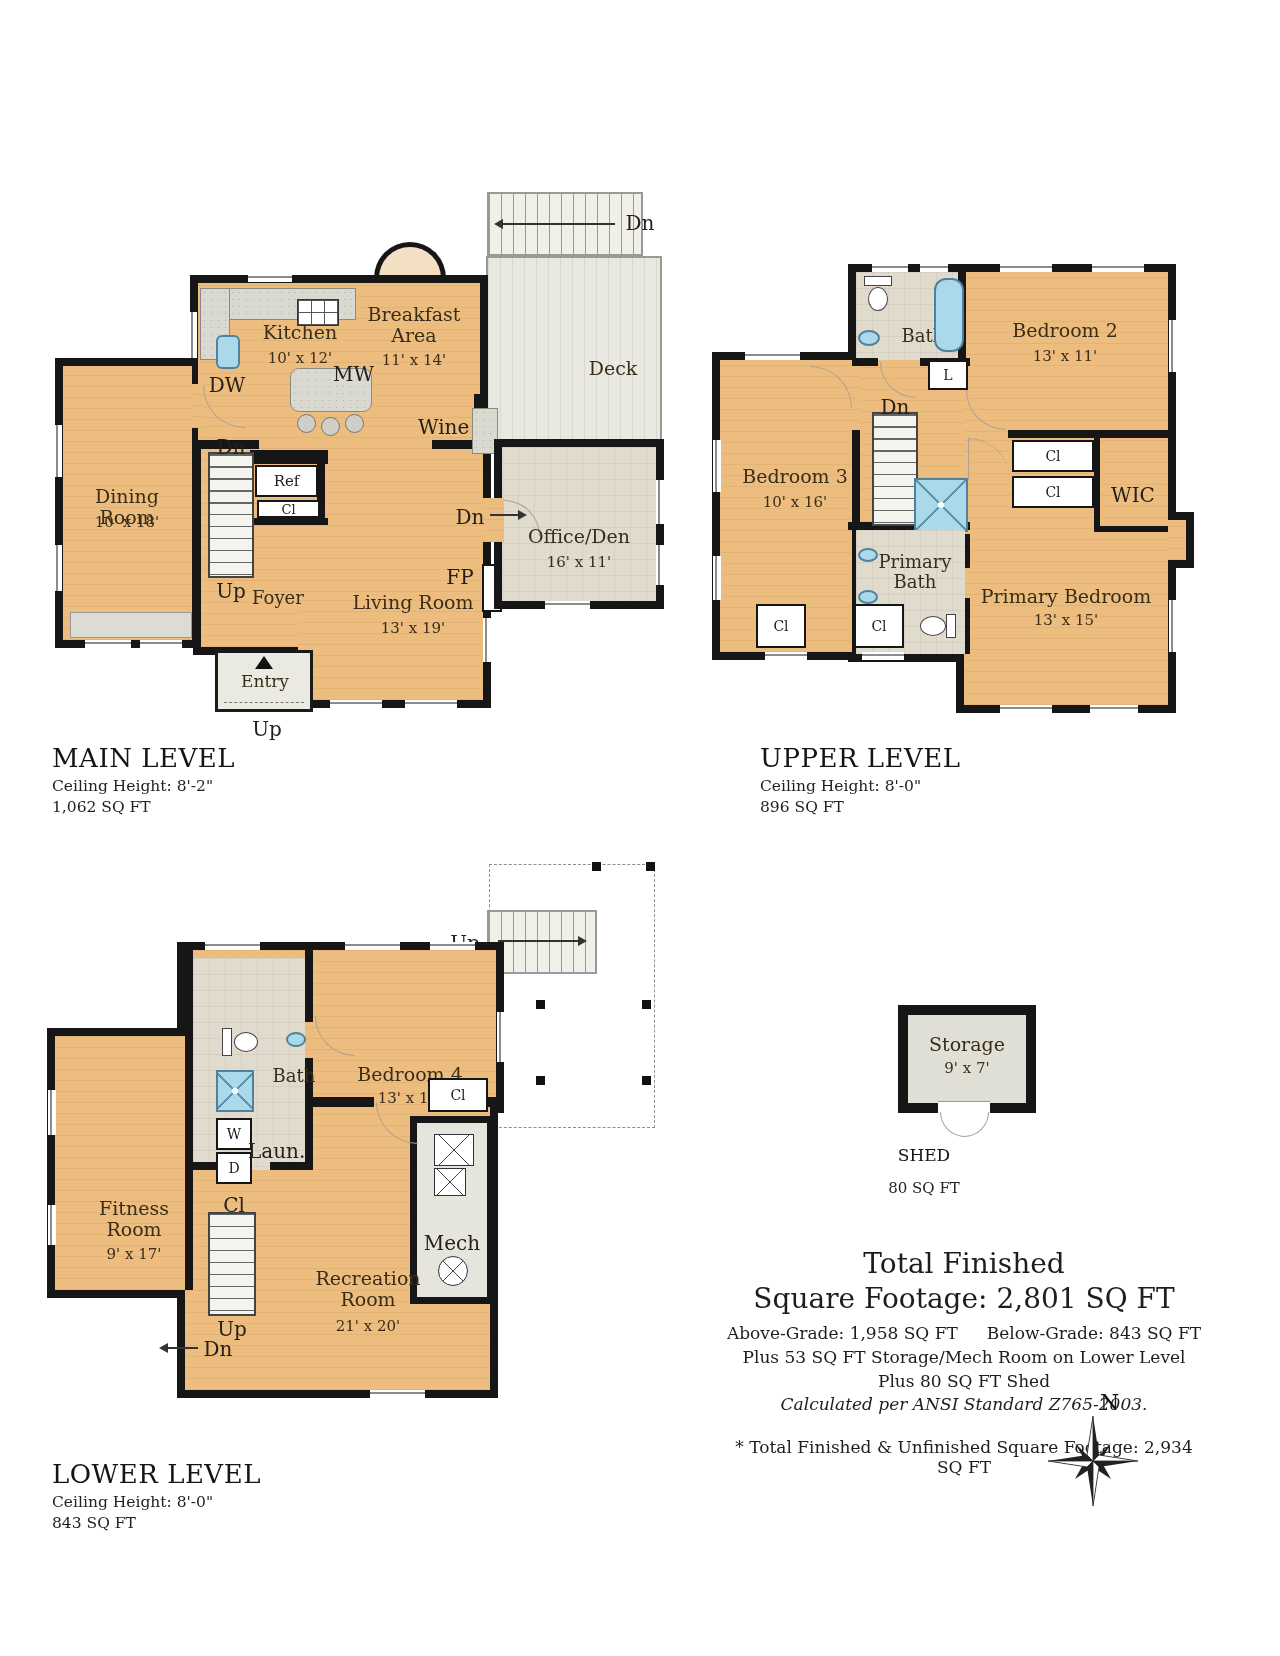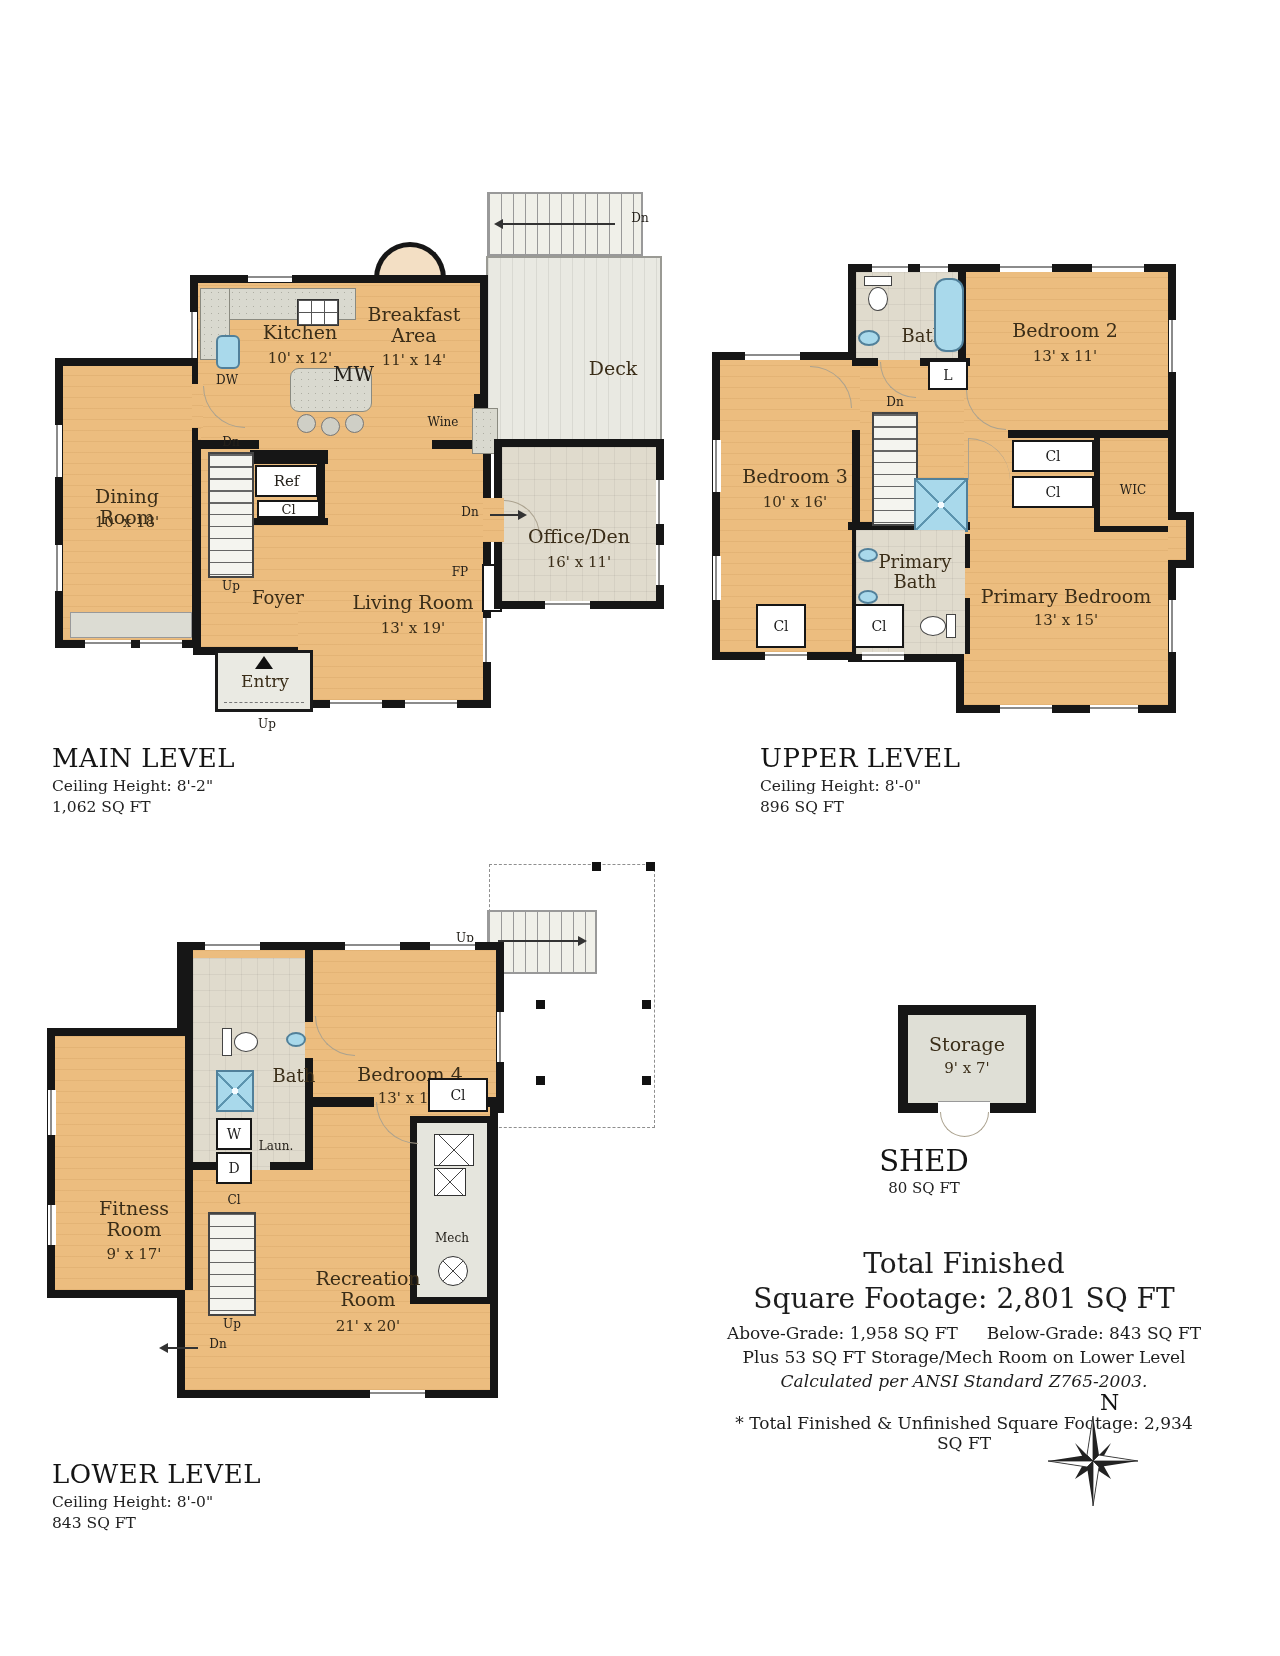--- a/index.html
+++ b/index.html
@@ -29,21 +29,21 @@
     linear-gradient(-45deg,transparent calc(50% - 0.7px),#444 calc(50% - 0.7px) calc(50% + 0.7px),transparent calc(50% + 0.7px));}
   .circx{background:#fff;border:1.5px solid #333;border-radius:50%;background-image:
     linear-gradient(45deg,transparent calc(50% - 0.7px),#444 calc(50% - 0.7px) calc(50% + 0.7px),transparent calc(50% + 0.7px)),
     linear-gradient(-45deg,transparent calc(50% - 0.7px),#444 calc(50% - 0.7px) calc(50% + 0.7px),transparent calc(50% + 0.7px));}
   .wfix{background:#fff;border:1.5px solid #444;}
   .ell{border-radius:50%;}
   .lbl{position:absolute;box-sizing:border-box;color:#3A2D18;text-align:center;line-height:1.1;}
   .rname{font-size:19px;}
   .rdim{font-size:15px;}
   .sm{font-size:14px;color:#24201a;}
-  .sm2{font-size:12px;color:#24201a;}
+  .sm2{font-size:20px;color:#24201a;}
   .lvl-title{font-size:26px;color:#141414;letter-spacing:0.5px;text-align:left;}
   .lvl-sub{font-size:15.5px;color:#222;text-align:left;}
   .dash{border:1.5px dashed #8f8f8f;}
   .post{background:#111;}
   .hline{background:#333;height:2px;}
   .tri-up{width:0;height:0;border-left:9px solid transparent;border-right:9px solid transparent;border-bottom:13px solid #111;}
   .tri-left{width:0;height:0;border-top:5px solid transparent;border-bottom:5px solid transparent;border-right:9px solid #333;}
   .tri-right{width:0;height:0;border-top:5px solid transparent;border-bottom:5px solid transparent;border-left:9px solid #333;}
   .arc{border:1.4px solid #ABA28F;background:transparent;}
   .dashline{border-top:1px dashed #777;}
@@ -310,32 +310,33 @@
   <div class="lbl lvl-sub" style="left:52px;top:1494px;width:300px;">Ceiling Height: 8'-0"</div>
   <div class="lbl lvl-sub" style="left:52px;top:1515px;width:300px;">843 SQ FT</div>
 
   <div class="abs wall" style="left:898px;top:1005px;width:138px;height:108px;"></div>
   <div class="abs" style="left:908px;top:1015px;width:118px;height:88px;background:#DFDFD6;"></div>
   <div class="lbl rname" style="left:908px;top:1034px;width:118px;">Storage</div>
   <div class="lbl rdim" style="left:908px;top:1060px;width:118px;">9' x 7'</div>
   <div class="abs" style="left:938px;top:1101px;width:52px;height:14px;background:#fff;border-top:1.5px solid #999;"></div>
   <div class="abs arc" style="left:940px;top:1112px;width:25px;height:25px;border-right:0;border-top:0;border-radius:0 0 0 100%;"></div>
   <div class="abs arc" style="left:964px;top:1112px;width:25px;height:25px;border-left:0;border-top:0;border-radius:0 0 100% 0;"></div>
-  <div class="lbl" style="left:854px;top:1146px;width:140px;font-size:29px;color:#141414;">SHED</div>
+  <div class="lbl" style="left:854px;top:1146px;width:140px;font-size:17px;color:#141414;">SHED</div>
   <div class="lbl" style="left:854px;top:1180px;width:140px;font-size:15px;color:#222;">80 SQ FT</div>
 
   <div id="summary">
     <div class="sum-big">Total Finished</div>
     <div class="sum-big">Square Footage: 2,801 SQ FT</div>
     <div class="sum-line" style="margin-top:6px;">
       <span>Above-Grade: 1,958 SQ FT</span>
       <span style="display:inline-block;width:18px;"></span>
       <span>Below-Grade: 843 SQ FT</span>
     </div>
     <div class="sum-line">Plus 53 SQ FT Storage/Mech Room on Lower Level</div>
+    <div class="sum-line">Plus 80 SQ FT Shed</div>
     <div class="sum-line sum-italic">Calculated per ANSI Standard Z765-2003.</div>
     <div class="sum-foot">* Total Finished &amp; Unfinished Square Footage: 2,934 SQ FT</div>
   </div>
 
   <div class="abs" style="left:1038px;top:1392px;width:110px;height:120px;">
     <svg width="110" height="120" viewBox="0 0 110 120">
       <polygon points="55,69 73,51 63,69 73,87 55,75 37,87 47,69 37,51" fill="#222"></polygon>
       <polygon points="55,24 61,63 100,69 61,75 55,114 49,75 10,69 49,63" fill="#222"></polygon>
       <polygon points="55,24 55,69 49,63" fill="#fff" stroke="#222" stroke-width="0.8"></polygon>
       <polygon points="100,69 55,69 61,63" fill="#fff" stroke="#222" stroke-width="0.8"></polygon>

